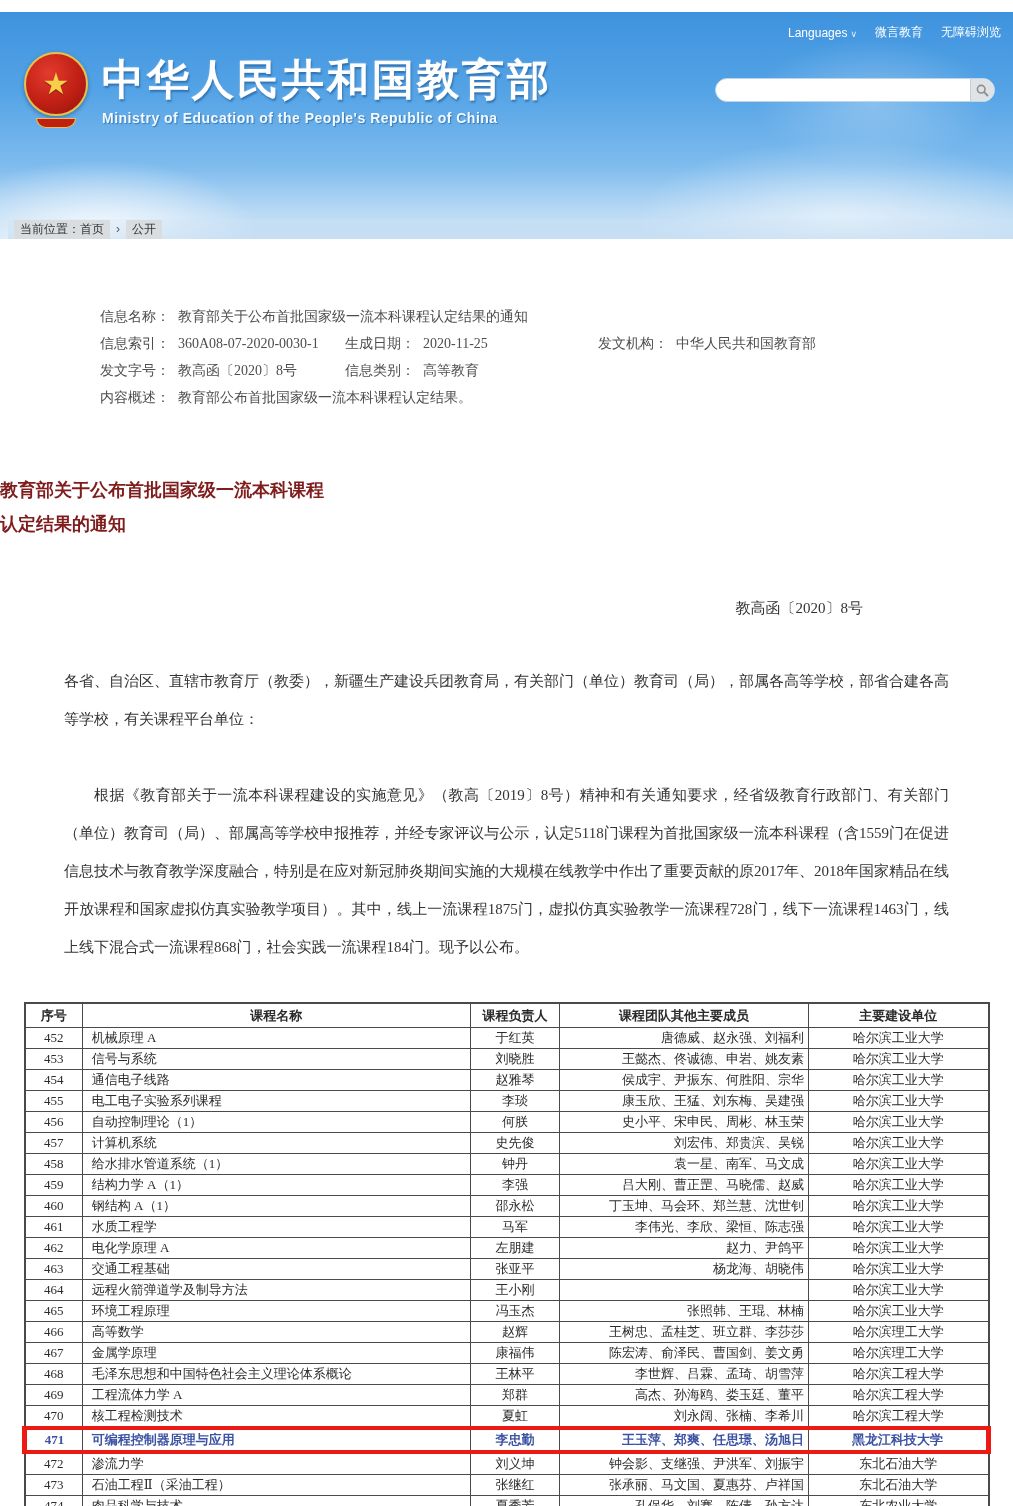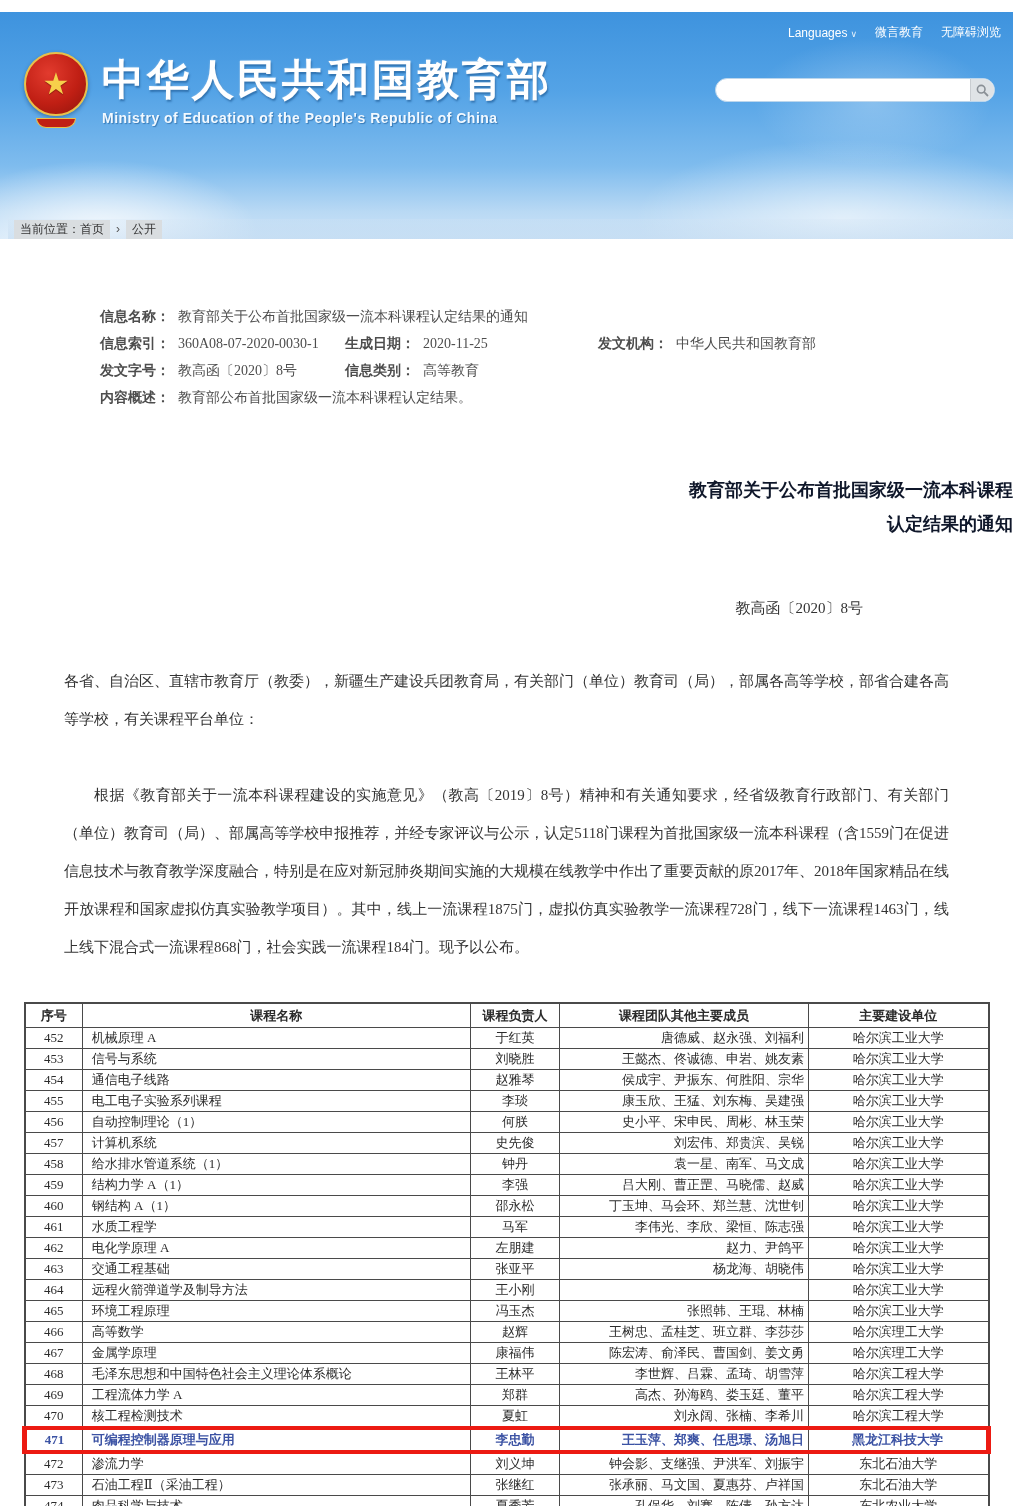--- a/index.html
+++ b/index.html
@@ -67,27 +67,27 @@
     display:flex; align-items:center; font-size:12px; color:#333; padding-left:6px;
     background:linear-gradient(180deg,rgba(210,228,244,.25),rgba(190,215,238,.45));
   }
   .crumb-chip { background:#d9dde0; padding:1px 6px; margin-right:6px; color:#333; }
   .crumb-sep { color:#555; margin-right:6px; }
   .crumb-link { cursor:pointer; }
 
   
   .doc { font-family:"Liberation Serif","DejaVu Serif",serif; color:#333; }
   .meta { margin:64px 70px 0 100px; font-size:14px; line-height:27px; color:#4d4d4d; }
-  .meta .lbl { font-weight:bold; color:#4d4d4d; margin-right:8px; }
+  .meta .lbl { font-weight:normal; color:#4d4d4d; margin-right:8px; }
   .meta-line { white-space:nowrap; }
   .m-col1 { display:inline-block; width:245px; }
   .m-col2 { display:inline-block; width:253px; }
 
   
-  .notice-title { margin-top:62px; text-align:right; font-size:18px; font-weight:bold; color:#0f172a; line-height:1.9; }
+  .notice-title { margin-top:62px; text-align:left; font-size:18px; font-weight:bold; color:#7f1d1d; line-height:1.9; }
   .doc-number { margin:58px 150px 0 0; text-align:right; font-size:15px; color:#333; }
   .para { margin:0 64px; font-size:15px; line-height:38px; text-align:justify; color:#333; }
   .para1 { margin-top:44px; }
   .para2 { margin-top:38px; text-indent:2em; }
 
   
   .course-table {
     margin:36px 22px 18px 22px; width:969px; border-collapse:collapse;
     font-family:"Liberation Serif","DejaVu Serif",serif; font-size:13px; color:#2b2b2b;
     border:2px solid #4a4a4a;

